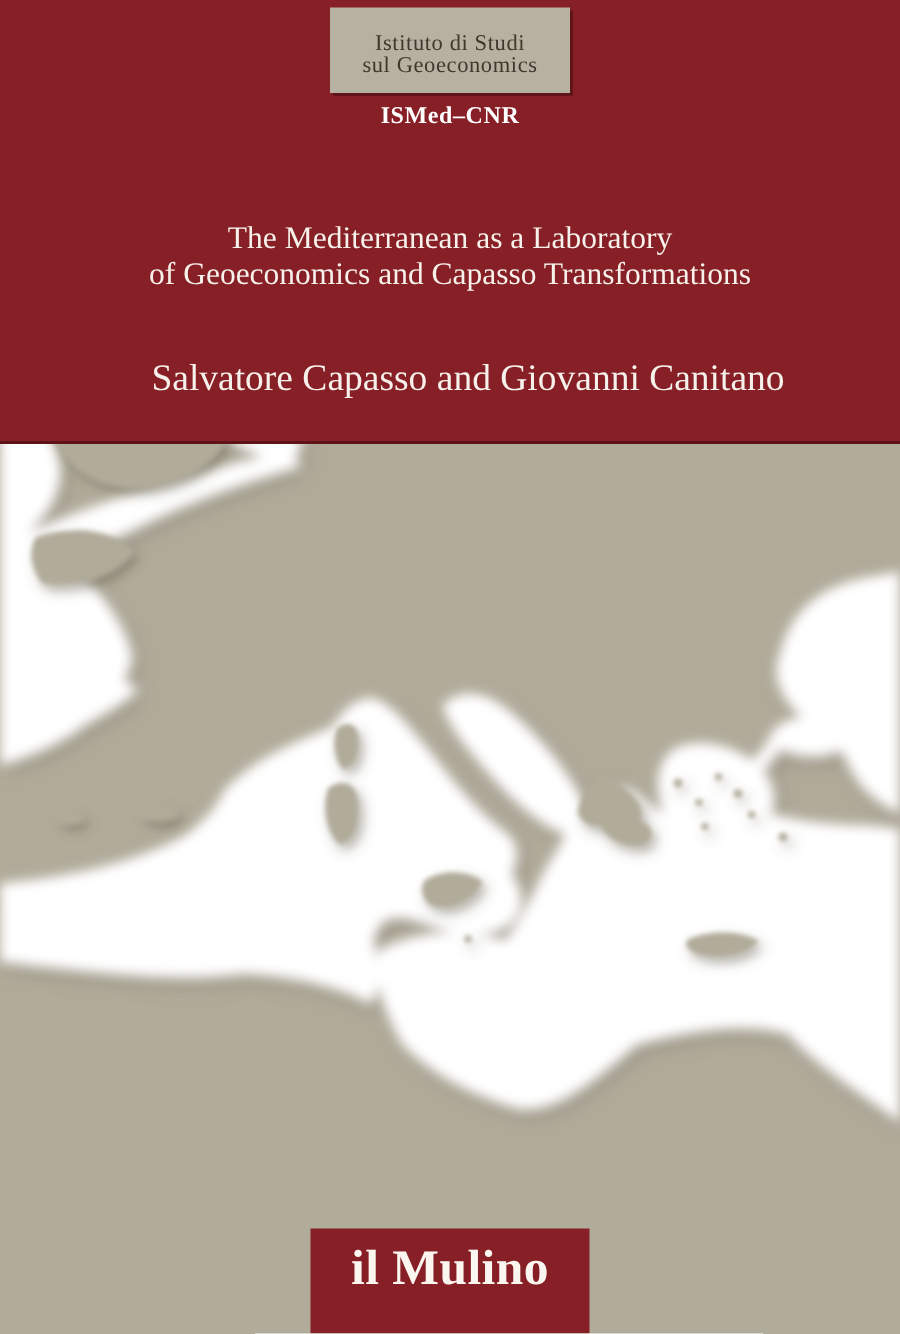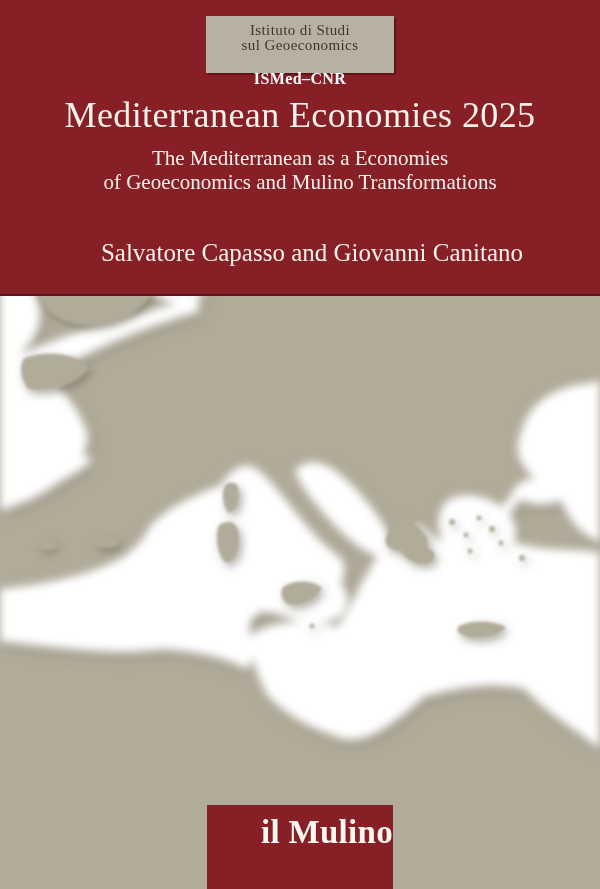--- a/index.html
+++ b/index.html
@@ -8,22 +8,22 @@
     font-family:"Liberation Serif","DejaVu Serif",serif;
     background:var(--map-land,#b1ab9a);
   }
   .header{
     position:absolute;top:0;left:0;width:600px;height:296px;
     background:var(--red,#871f26);text-align:center;
     border-bottom:2px solid rgba(58,11,15,.55);
     box-sizing:border-box;
   }
   .inst-box{
-    position:absolute;top:16px;left:50%;transform:translateX(-50%);
-    width:188px;height:57px;box-sizing:border-box;padding-top:7px;
+    position:absolute;top:5px;left:50%;transform:translateX(-50%);
+    width:160px;height:57px;box-sizing:border-box;padding-top:17px;
     background:var(--band,#b7b1a2);
     box-shadow:2px 2px 0 rgba(60,10,14,.5);
   }
   .inst-line{font-size:15px;line-height:15px;letter-spacing:.4px;color:var(--inst-text,#3e382c);}
   .inst-acronym{font-size:16px;line-height:16px;font-weight:bold;letter-spacing:.4px;color:#ffffff;margin-top:18px;}
   .title{
     position:absolute;top:94px;left:0;width:100%;margin:0;
     font-size:36px;font-weight:normal;letter-spacing:.4px;
     color:var(--light,#f6f1ea);
   }
@@ -31,40 +31,39 @@
     position:absolute;top:146px;left:0;width:100%;
     font-size:21px;line-height:24px;color:var(--light,#f6f1ea);
   }
   .edited-by{position:absolute;top:216px;left:0;width:100%;font-size:16px;color:var(--light,#f6f1ea);}
   .editors{position:absolute;top:239px;left:12px;width:100%;font-size:25px;color:var(--light,#f6f1ea);}
   .map{position:absolute;top:296px;left:0;display:block;}
   .sea path{fill:#ffffff;}
   .land, .landgrp path, .landgrp ellipse, .landgrp circle{fill:var(--map-land,#b1ab9a);}
   .pub-box{
     position:absolute;bottom:0;left:50%;transform:translateX(-50%);
-    width:186px;height:84px;box-sizing:border-box;padding-top:9px;
-    background:var(--red,#871f26);text-align:right;
+    width:186px;height:70px;box-sizing:border-box;padding-top:9px;
+    background:var(--red,#871f26);text-align:center;
   }
   .pub-name{font-size:33px;font-weight:bold;color:#fbf7f0;letter-spacing:.3px;}
 </style>
 </head>
 <body>
 
 <div class="cover">
 
   <div class="header">
     <div class="inst-box">
       <div class="inst-line">Istituto di Studi</div>
       <div class="inst-line">sul Geoeconomics</div>
       <div class="inst-acronym">ISMed–CNR</div>
     </div>
-    <h1 class="title">Mediterranean Economies 2025</h1>
     <div class="subtitle">
-      <div>The Mediterranean as a Economies</div>
-      <div>of Geoeconomics and Mulino Transformations</div>
+      <div>The Mediterranean as a Laboratory</div>
+      <div>of Geoeconomics and Capasso Transformations</div>
     </div>
     <div class="editors">Salvatore Capasso and Giovanni Canitano</div>
   </div>
 
   <svg class="map" width="600" height="593" viewBox="0 0 600 593" aria-hidden="true">
     <defs>
       <filter id="fSea" x="-30%" y="-30%" width="160%" height="160%">
         <feDropShadow dx="3" dy="4" stdDeviation="6" flood-color="#6b6452" flood-opacity="0.45"></feDropShadow>
         <feGaussianBlur stdDeviation="4"></feGaussianBlur>
       </filter>

